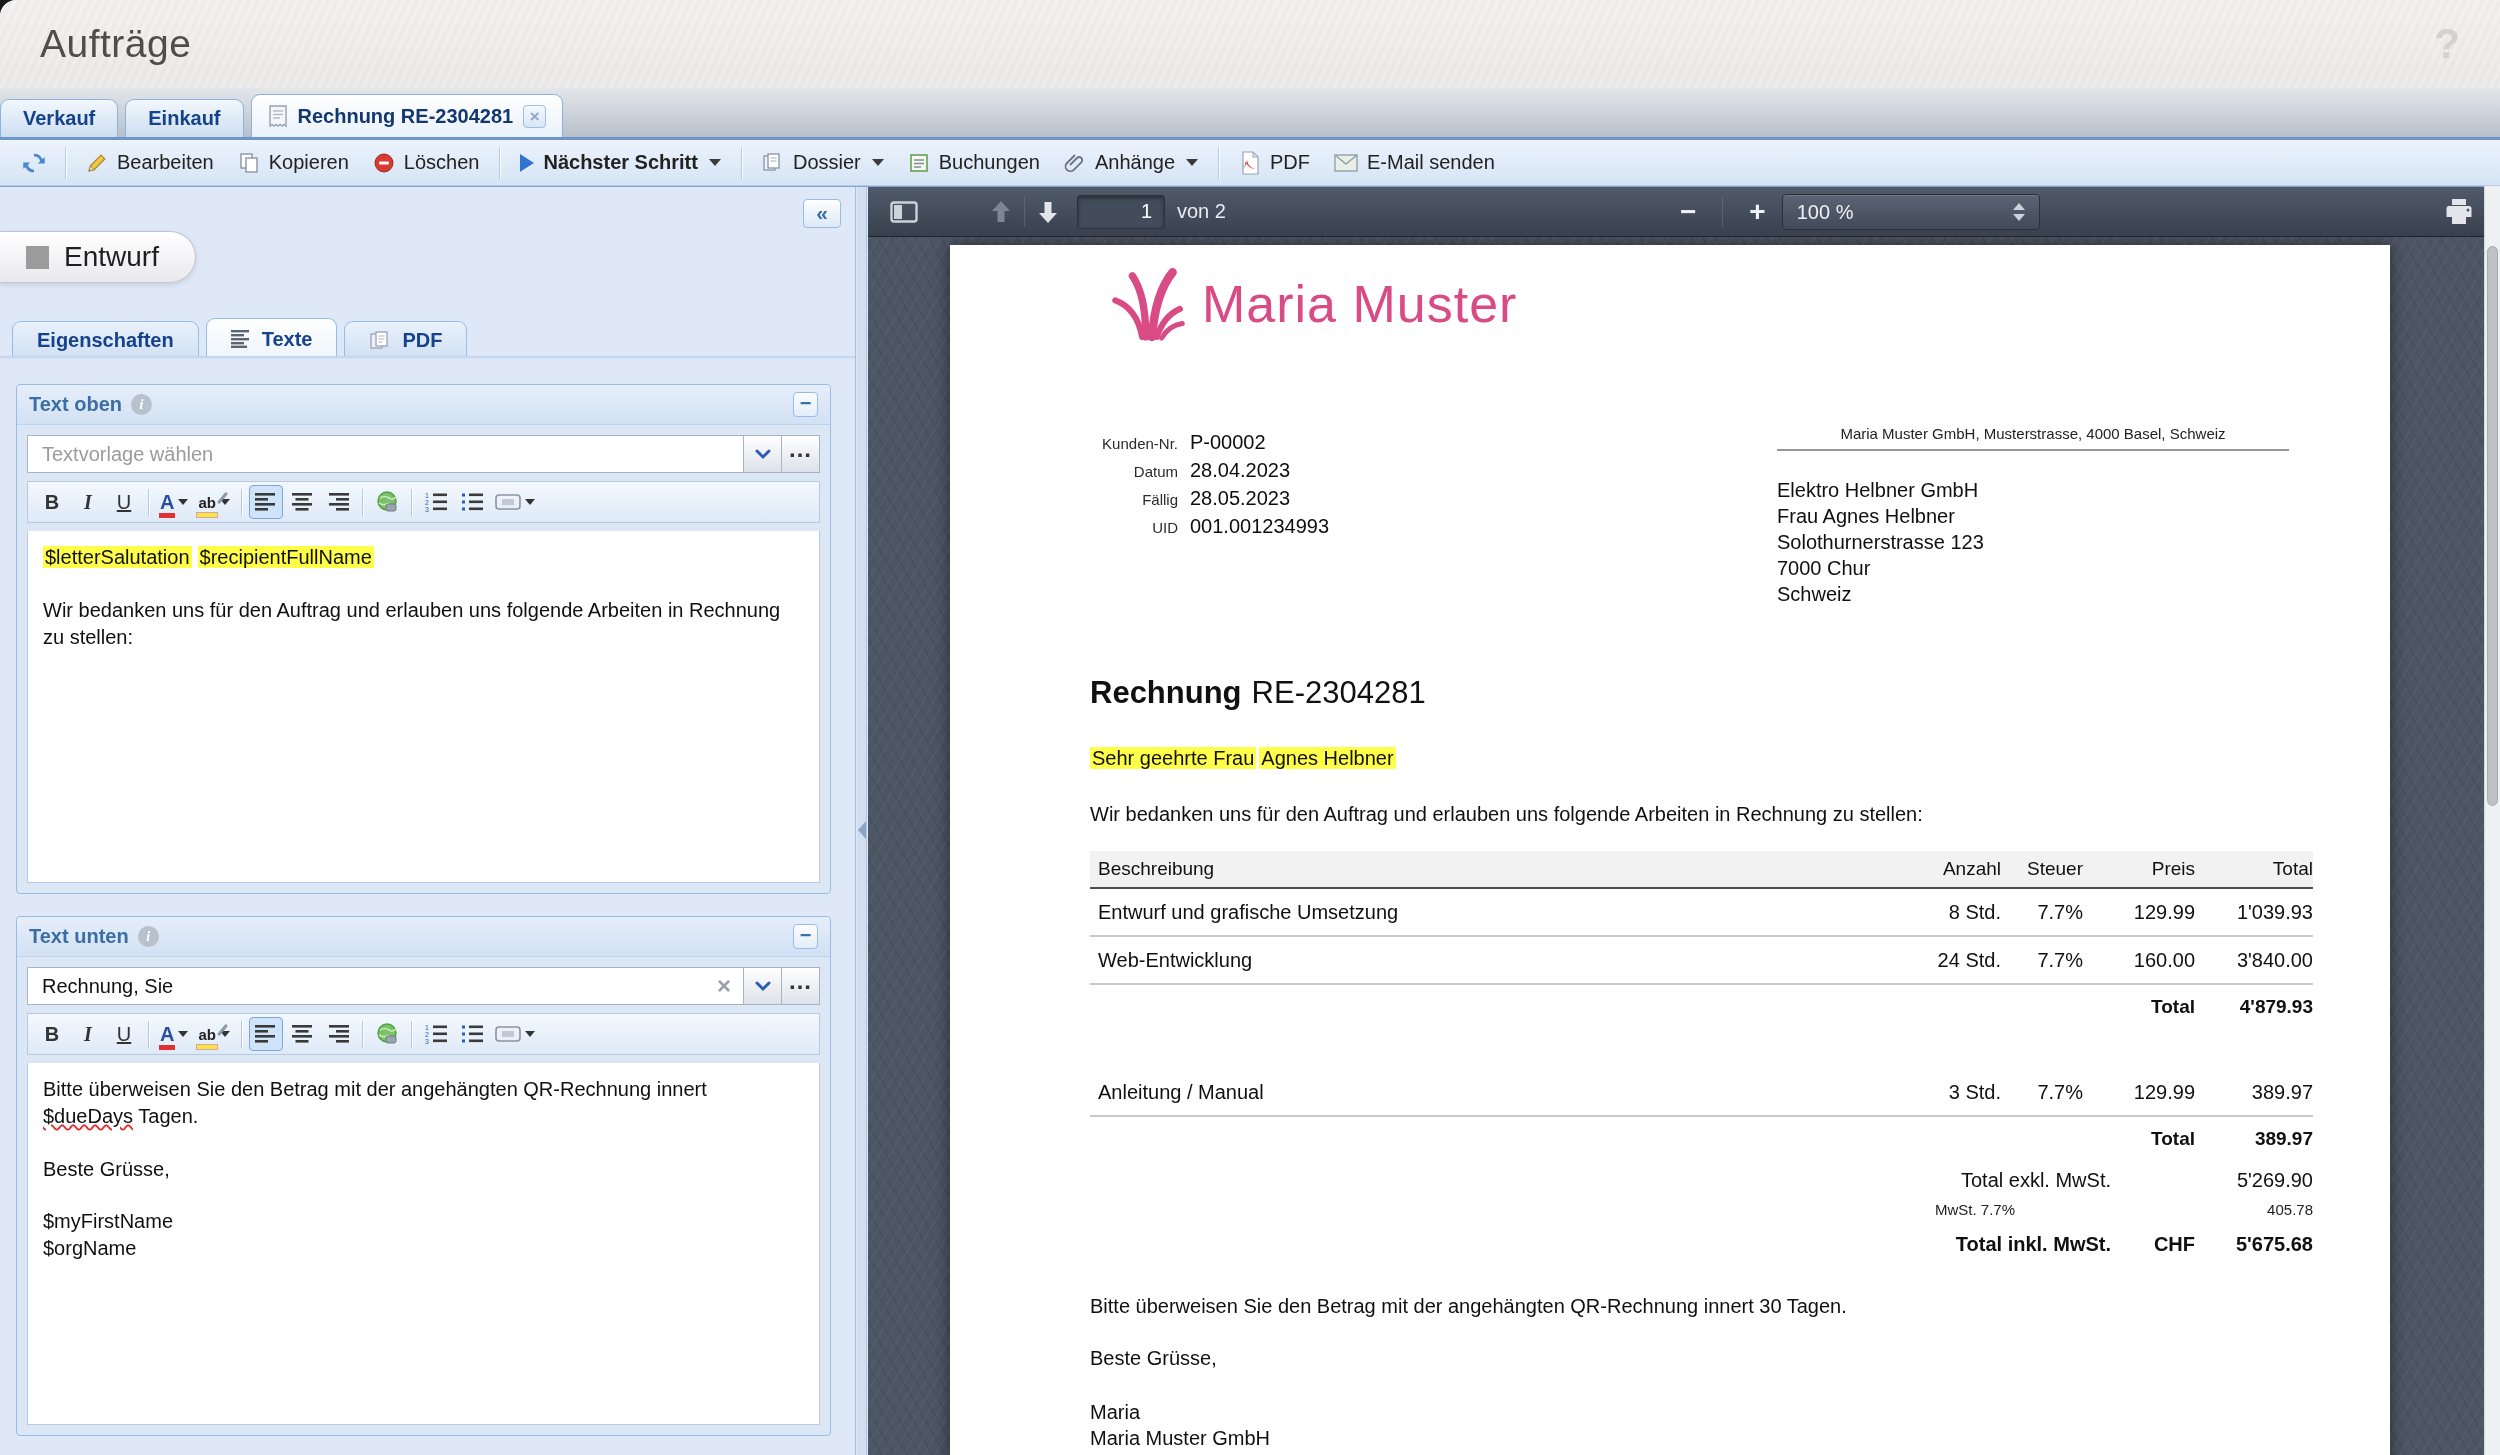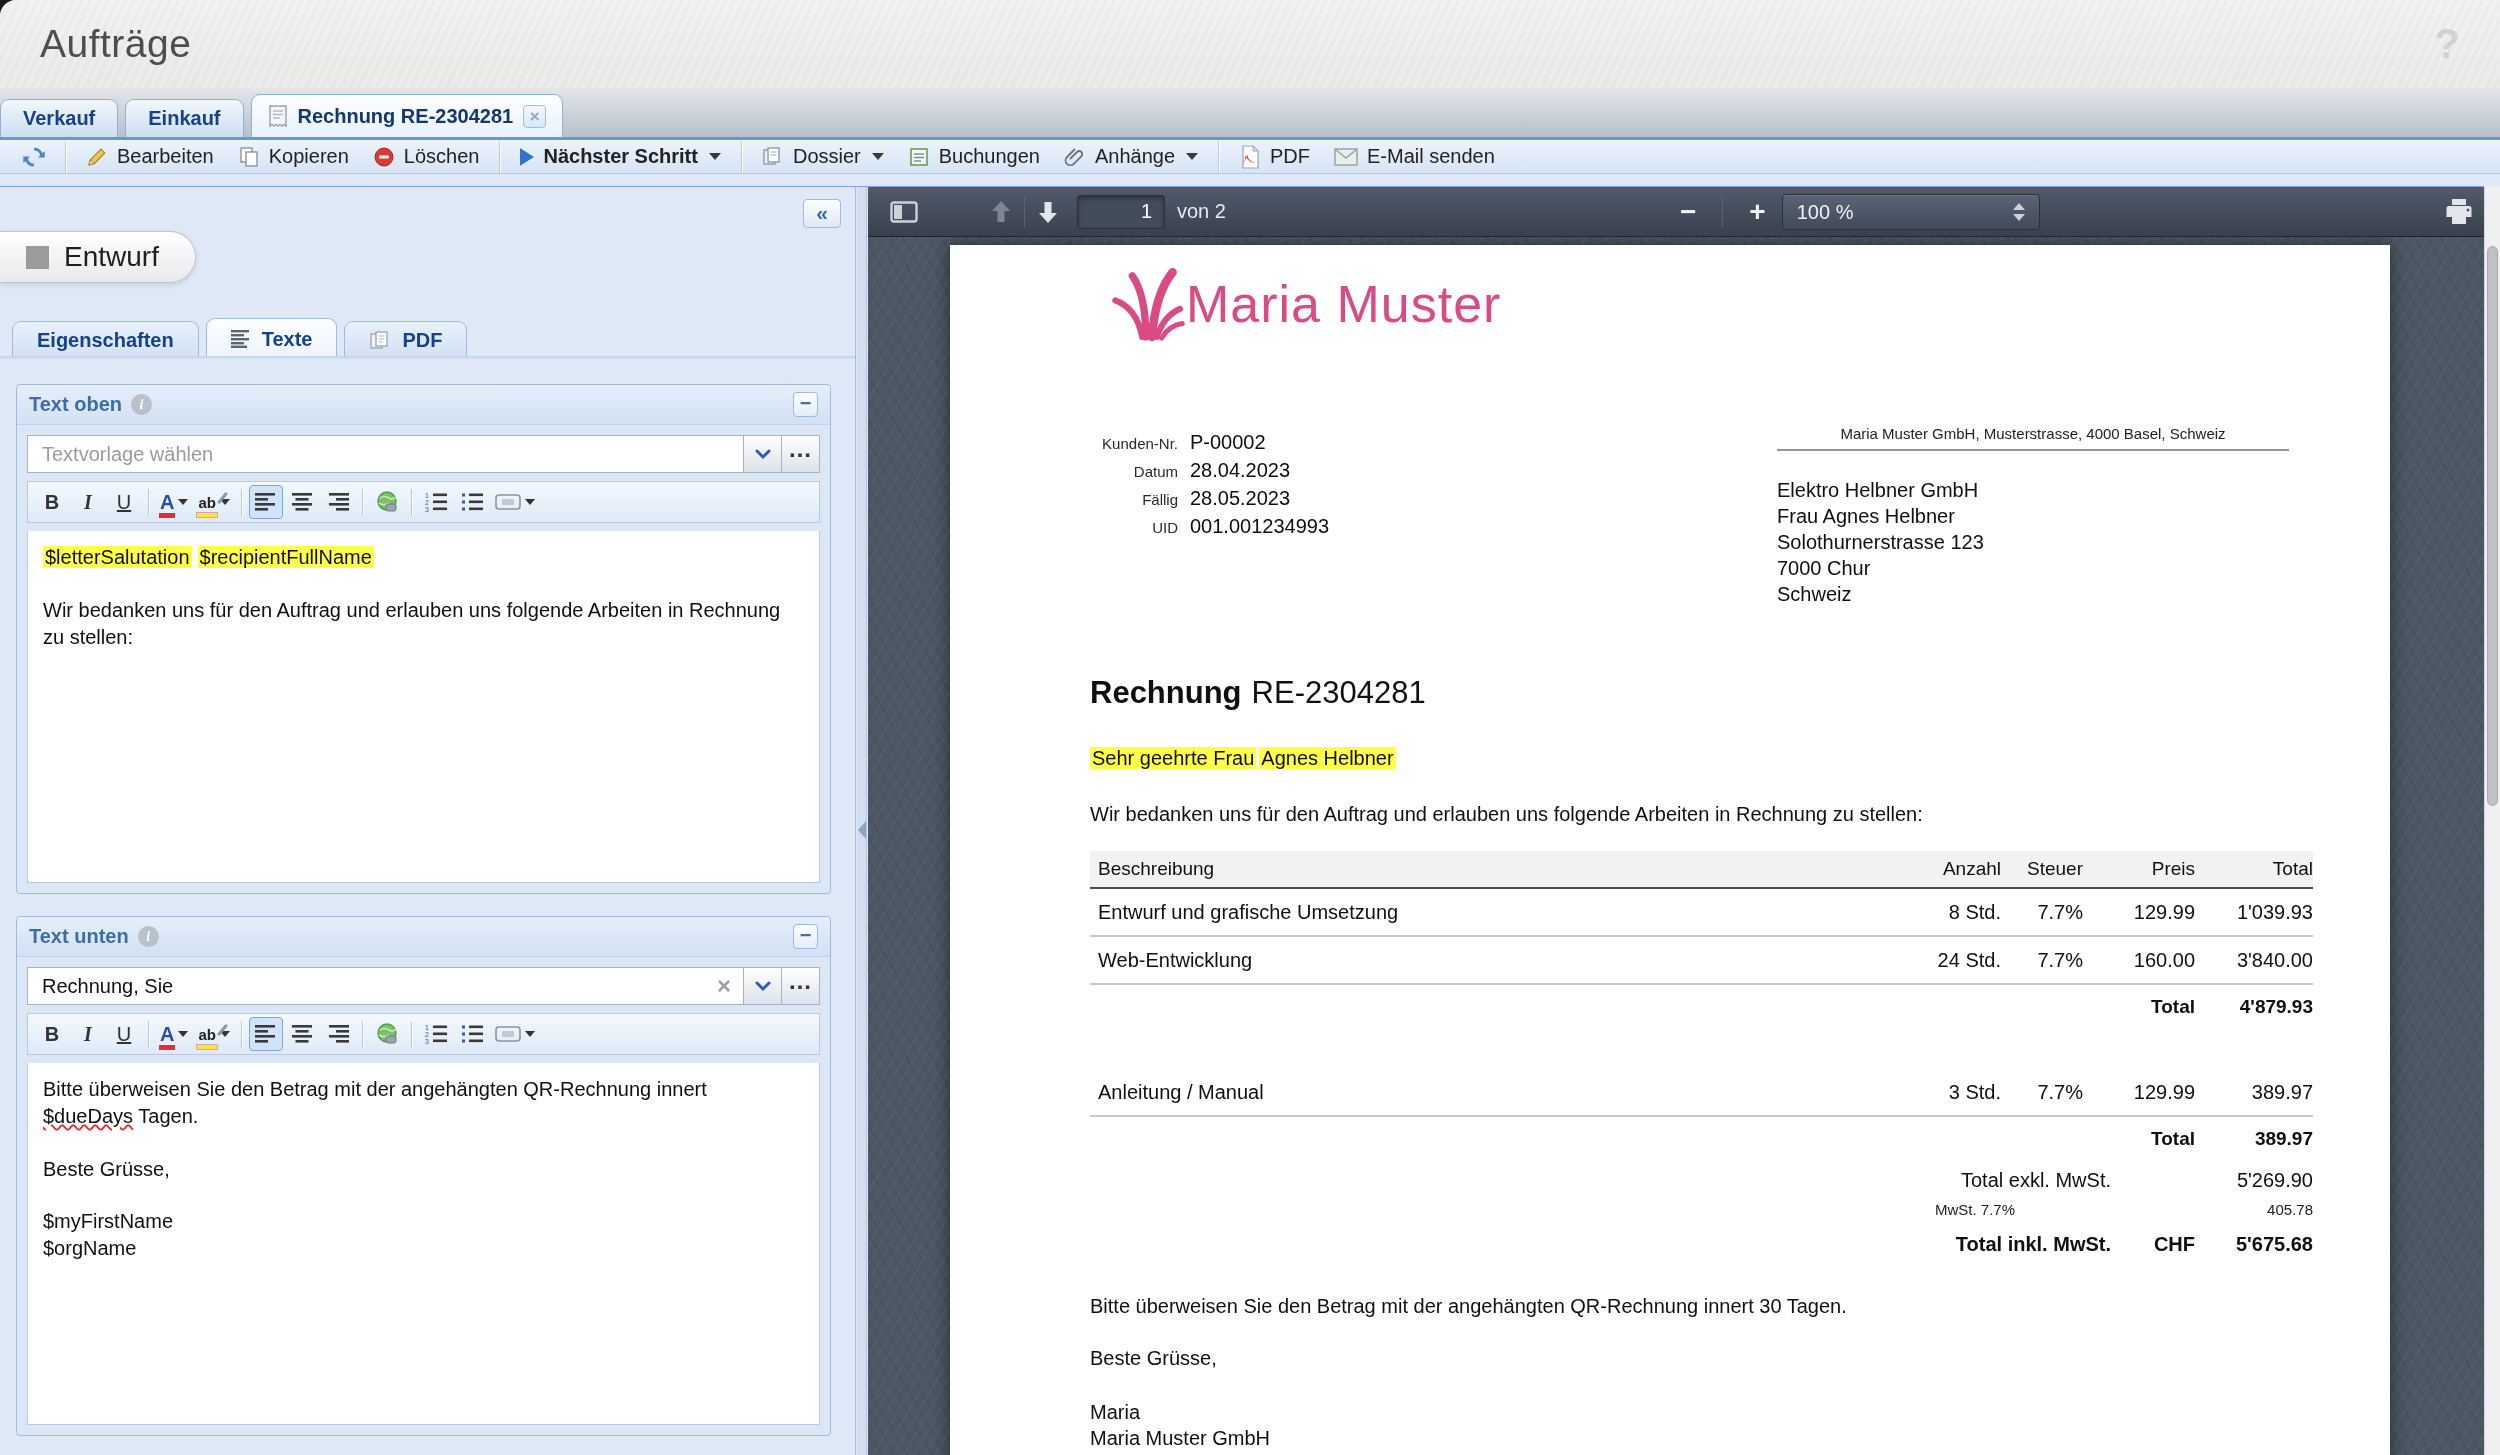--- a/index.html
+++ b/index.html
@@ -38,21 +38,21 @@
     height:43px; background:linear-gradient(#ffffff,#e9f1fb); color:#12386f;
     padding:0 16px;
   }
   .tab-close{
     width:23px; height:23px; border:1px solid #9fbce2; border-radius:4px;
     background:linear-gradient(#f4f8fd,#d9e6f6); color:#8aa6cc;
     font-size:17px; font-weight:bold; line-height:21px; text-align:center;
   }
   
   .main-toolbar{
-    position:absolute; left:0; top:140px; width:100%; height:34px;
+    position:absolute; left:0; top:140px; width:100%; height:46px;
     background:linear-gradient(#ecf3fc,#d6e4f5);
     border-bottom:1px solid #b3c9e4;
     display:flex; align-items:center; padding:0 12px; gap:2px;
     font-size:20px; color:#222;
   }
   .tbtn{ display:flex; align-items:center; gap:9px; padding:5px 11px; border-radius:4px; white-space:nowrap; }
   .tbtn.bold{ font-weight:bold; }
   .tsep{ width:1px; height:32px; background:#b6cbe6; box-shadow:1px 0 0 #fbfdff; margin:0 7px; }
   .caret{ width:0; height:0; border-left:6px solid transparent; border-right:6px solid transparent; border-top:7px solid #3a3a3a; margin-left:2px; }
   .play-ico{ width:0; height:0; border-top:9px solid transparent; border-bottom:9px solid transparent; border-left:14px solid #2f74d0; filter:drop-shadow(0 1px 0 rgba(255,255,255,.6)); }
@@ -182,21 +182,21 @@
     background-color:#4c5664;
     background-image:
       repeating-linear-gradient(120deg, rgba(255,255,255,.035) 0 2px, transparent 2px 9px),
       repeating-linear-gradient(60deg, rgba(0,0,0,.06) 0 2px, transparent 2px 11px);
   }
   .page{
     position:absolute; left:82px; top:8px; width:1440px; height:1600px;
     background:#fff; box-shadow:0 0 16px rgba(0,0,0,.5); color:#101010;
   }
   .page *{ position:absolute; }
-  .logo{ left:158px; top:16px; display:flex; align-items:center; gap:0; }
+  .logo{ left:158px; top:16px; display:flex; align-items:center; gap:16px; }
   .logo svg{ position:static; }
   .brand-name{ position:static; font-size:52px; color:var(--brand,#d94b84); letter-spacing:1px; }
   .meta{ left:56px; top:184px; display:flex; flex-direction:column; position:absolute; }
   .meta-row{ position:static; display:flex; align-items:baseline; line-height:26px; }
   .meta-label{ position:static; width:172px; text-align:right; font-size:15px; color:#2a2a2a; }
   .meta-value{ position:static; margin-left:12px; font-size:20px; color:#0e0e0e; }
   .sender{ left:827px; top:180px; width:512px; font-size:15px; color:#222; padding-bottom:7px; border-bottom:2px solid #979797;text-align:center; }
   .recipient{ left:827px; top:232px; font-size:20px; line-height:26px; }
   .recipient div{ position:static; }
   .doc-title{ left:140px; top:430px; font-size:31px; }

